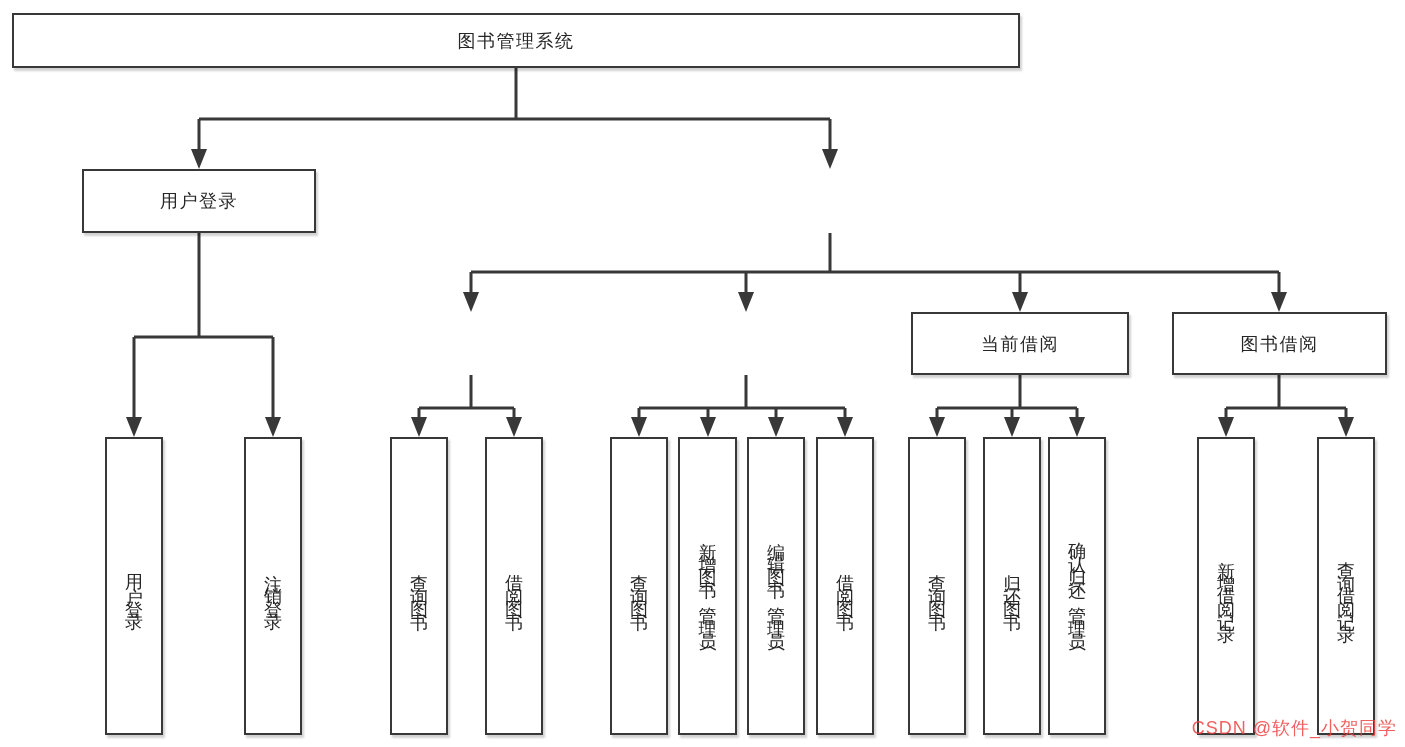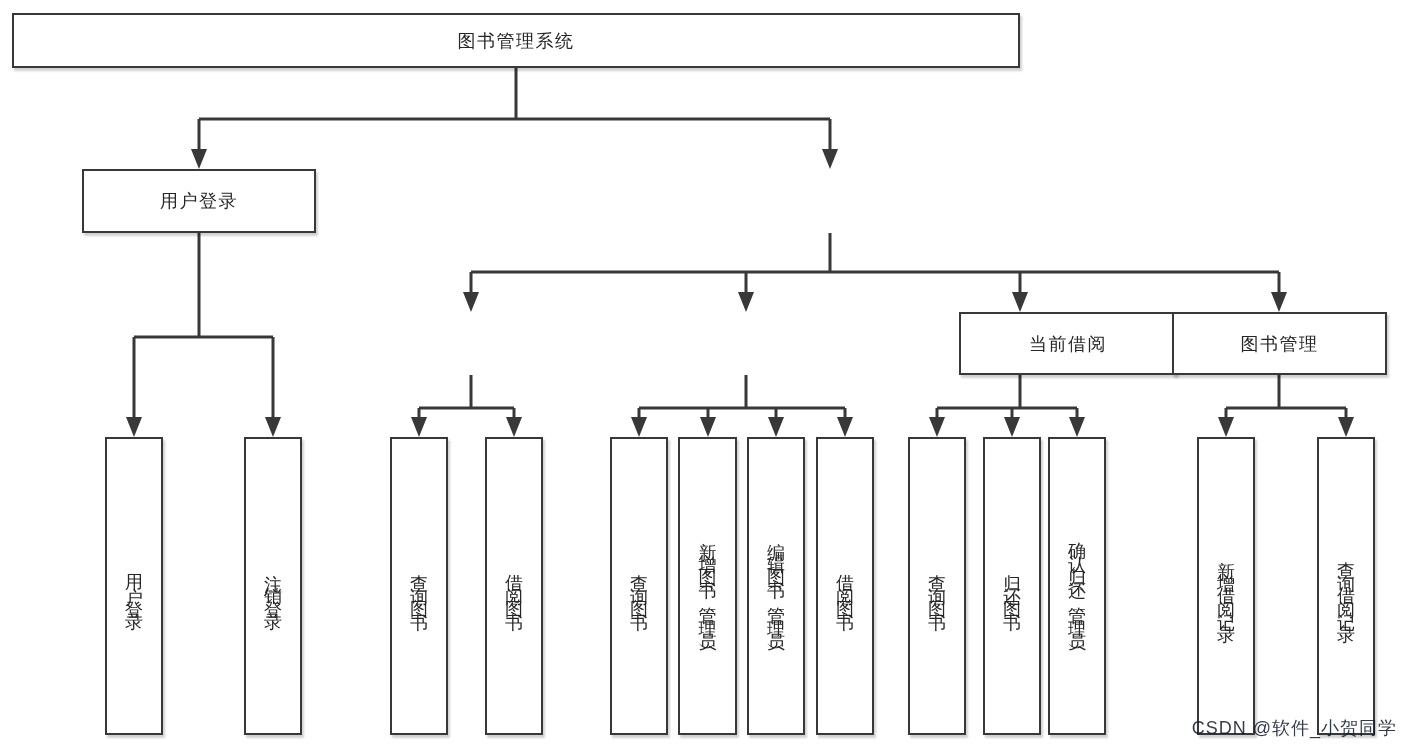--- a/index.html
+++ b/index.html
@@ -28,21 +28,21 @@
     font-size:18px;
     letter-spacing:13px;
     line-height:1;
     color:#262626;
   }
   .watermark{
     position:absolute;
     right:8px;
     bottom:7px;
     font-size:18px;
-    color:#0f172a;
+    color:#ef4444;
     opacity:0.85;
     letter-spacing:1px;
     white-space:nowrap;
   }
 </style>
 </head>
 <body>
 
 <div id="canvas">
 
@@ -90,25 +90,25 @@
   </svg>
 
   <div class="box" style="left:12px;top:13px;width:1008px;height:55px">
     <span class="lbl">图书管理系统</span>
   </div>
 
   <div class="box" style="left:82px;top:169px;width:234px;height:64px">
     <span class="lbl">用户登录</span>
   </div>
 
-  <div class="box" style="left:959px;top:312px;width:218px;height:63px">
+  <div class="box" style="left:911px;top:312px;width:218px;height:63px">
     <span class="lbl">当前借阅</span>
   </div>
   <div class="box" style="left:1172px;top:312px;width:215px;height:63px">
-    <span class="lbl">图书管理</span>
+    <span class="lbl">图书借阅</span>
   </div>
 
   <div class="box" style="left:105px;top:437px;width:58px;height:298px">
     <span class="vlbl">用户登录</span>
   </div>
   <div class="box" style="left:244px;top:437px;width:58px;height:298px">
     <span class="vlbl">注销登录</span>
   </div>
 
   <div class="box" style="left:390px;top:437px;width:58px;height:298px">

